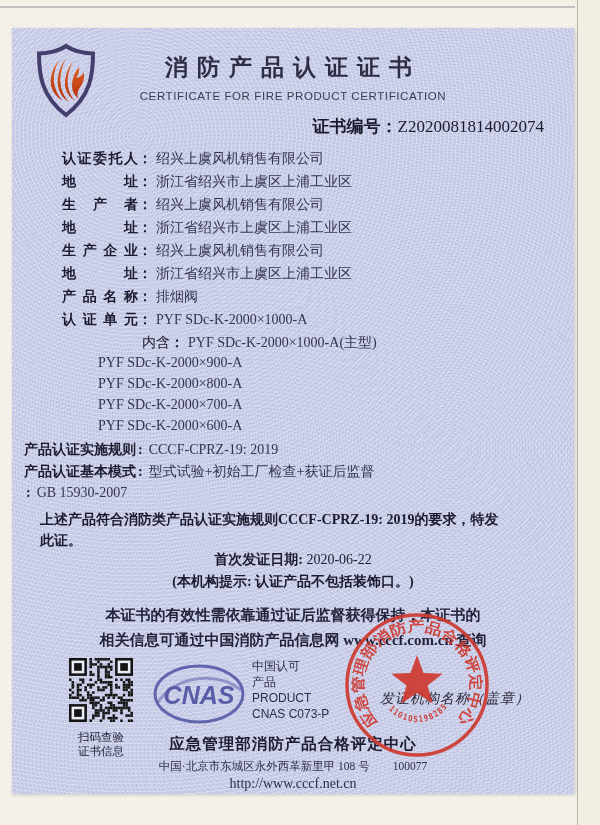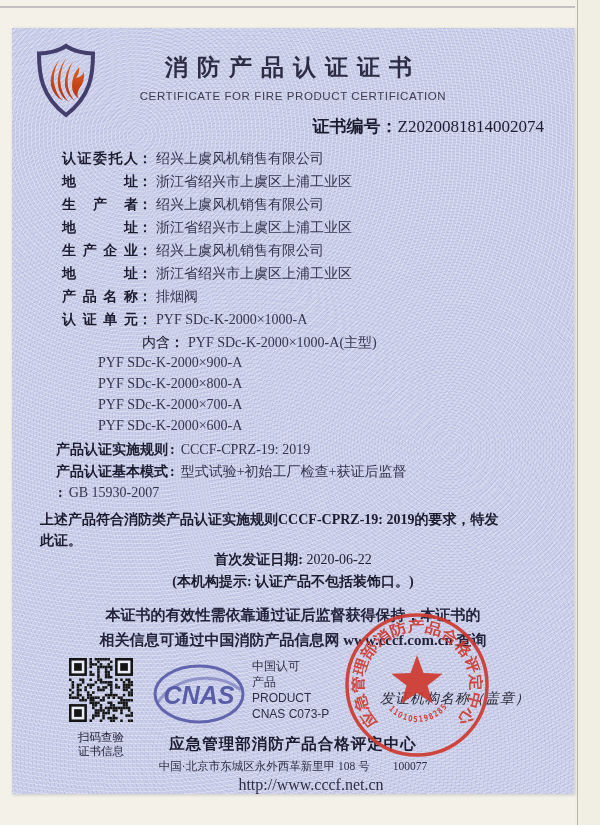--- a/index.html
+++ b/index.html
@@ -34,21 +34,21 @@
   .fields{margin-top:12px;padding-left:50px;font-size:14px;}
   .frow{display:flex;align-items:baseline;height:23px;}
   .flabel{font-weight:bold;display:inline-block;width:76px;text-align:justify;text-align-last:justify;}
   .colon{font-weight:bold;width:14px;display:inline-block;}
   .fvalue{margin-left:4px;color:var(--value-ink,#34344e);white-space:nowrap;}
 
   .inner-row{display:flex;align-items:baseline;height:21px;padding-left:98px;font-size:14px;}
   .inner-label{font-weight:normal;margin-left:32px;}
   .model-row{height:21px;padding-left:86px;font-size:14px;color:var(--value-ink,#34344e);}
 
-  .rules{margin-top:2px;padding-left:44px;font-size:14px;}
+  .rules{margin-top:2px;padding-left:12px;font-size:14px;}
   .rrow{display:flex;align-items:baseline;height:22px;}
   .rlabel{font-weight:bold;display:inline-block;width:112px;text-align:justify;text-align-last:justify;}
   .rcolon{font-weight:bold;margin:0 6px 0 2px;}
   .rvalue{color:var(--value-ink,#34344e);white-space:nowrap;}
 
   .statement{padding:2px 30px 0 28px;font-weight:bold;font-size:14px;line-height:21px;}
 
   .dates{font-size:14px;}
   .d1{text-align:center;height:22px;}
   .d1 .lbl,.d2 .lbl,.d3{font-weight:bold;}
@@ -66,21 +66,21 @@
              font-family:"Liberation Sans","DejaVu Sans",sans-serif;color:#2e2e46;}
   .cnas-text .cn{font-family:"Liberation Serif","DejaVu Serif",serif;}
 
   .stamp-hint{position:absolute;left:368px;top:662px;font-size:14px;letter-spacing:1px;
               color:#2a2a38;z-index:1;font-style:italic;}
   .stamp{position:absolute;left:330px;top:582px;z-index:2;opacity:.92;}
 
   .org{position:absolute;left:0;top:706px;width:100%;text-align:center;
        font-size:15.5px;font-weight:bold;letter-spacing:1px;}
   .addr{position:absolute;left:0;top:731px;width:100%;text-align:center;font-size:11.5px;color:#2e2e46;}
-  .url{position:absolute;left:0;top:748px;width:100%;text-align:center;font-size:16px;color:#2e2e46;padding-left:18px;}
+  .url{position:absolute;left:0;top:748px;width:100%;text-align:center;font-size:14px;color:#2e2e46;}
 </style>
 </head>
 <body>
 
 <div class="scan-top-edge"></div>
 <div class="paper-right-strip"></div>
 <div class="paper-edge-line"></div>
 
 <div class="cert">
 

